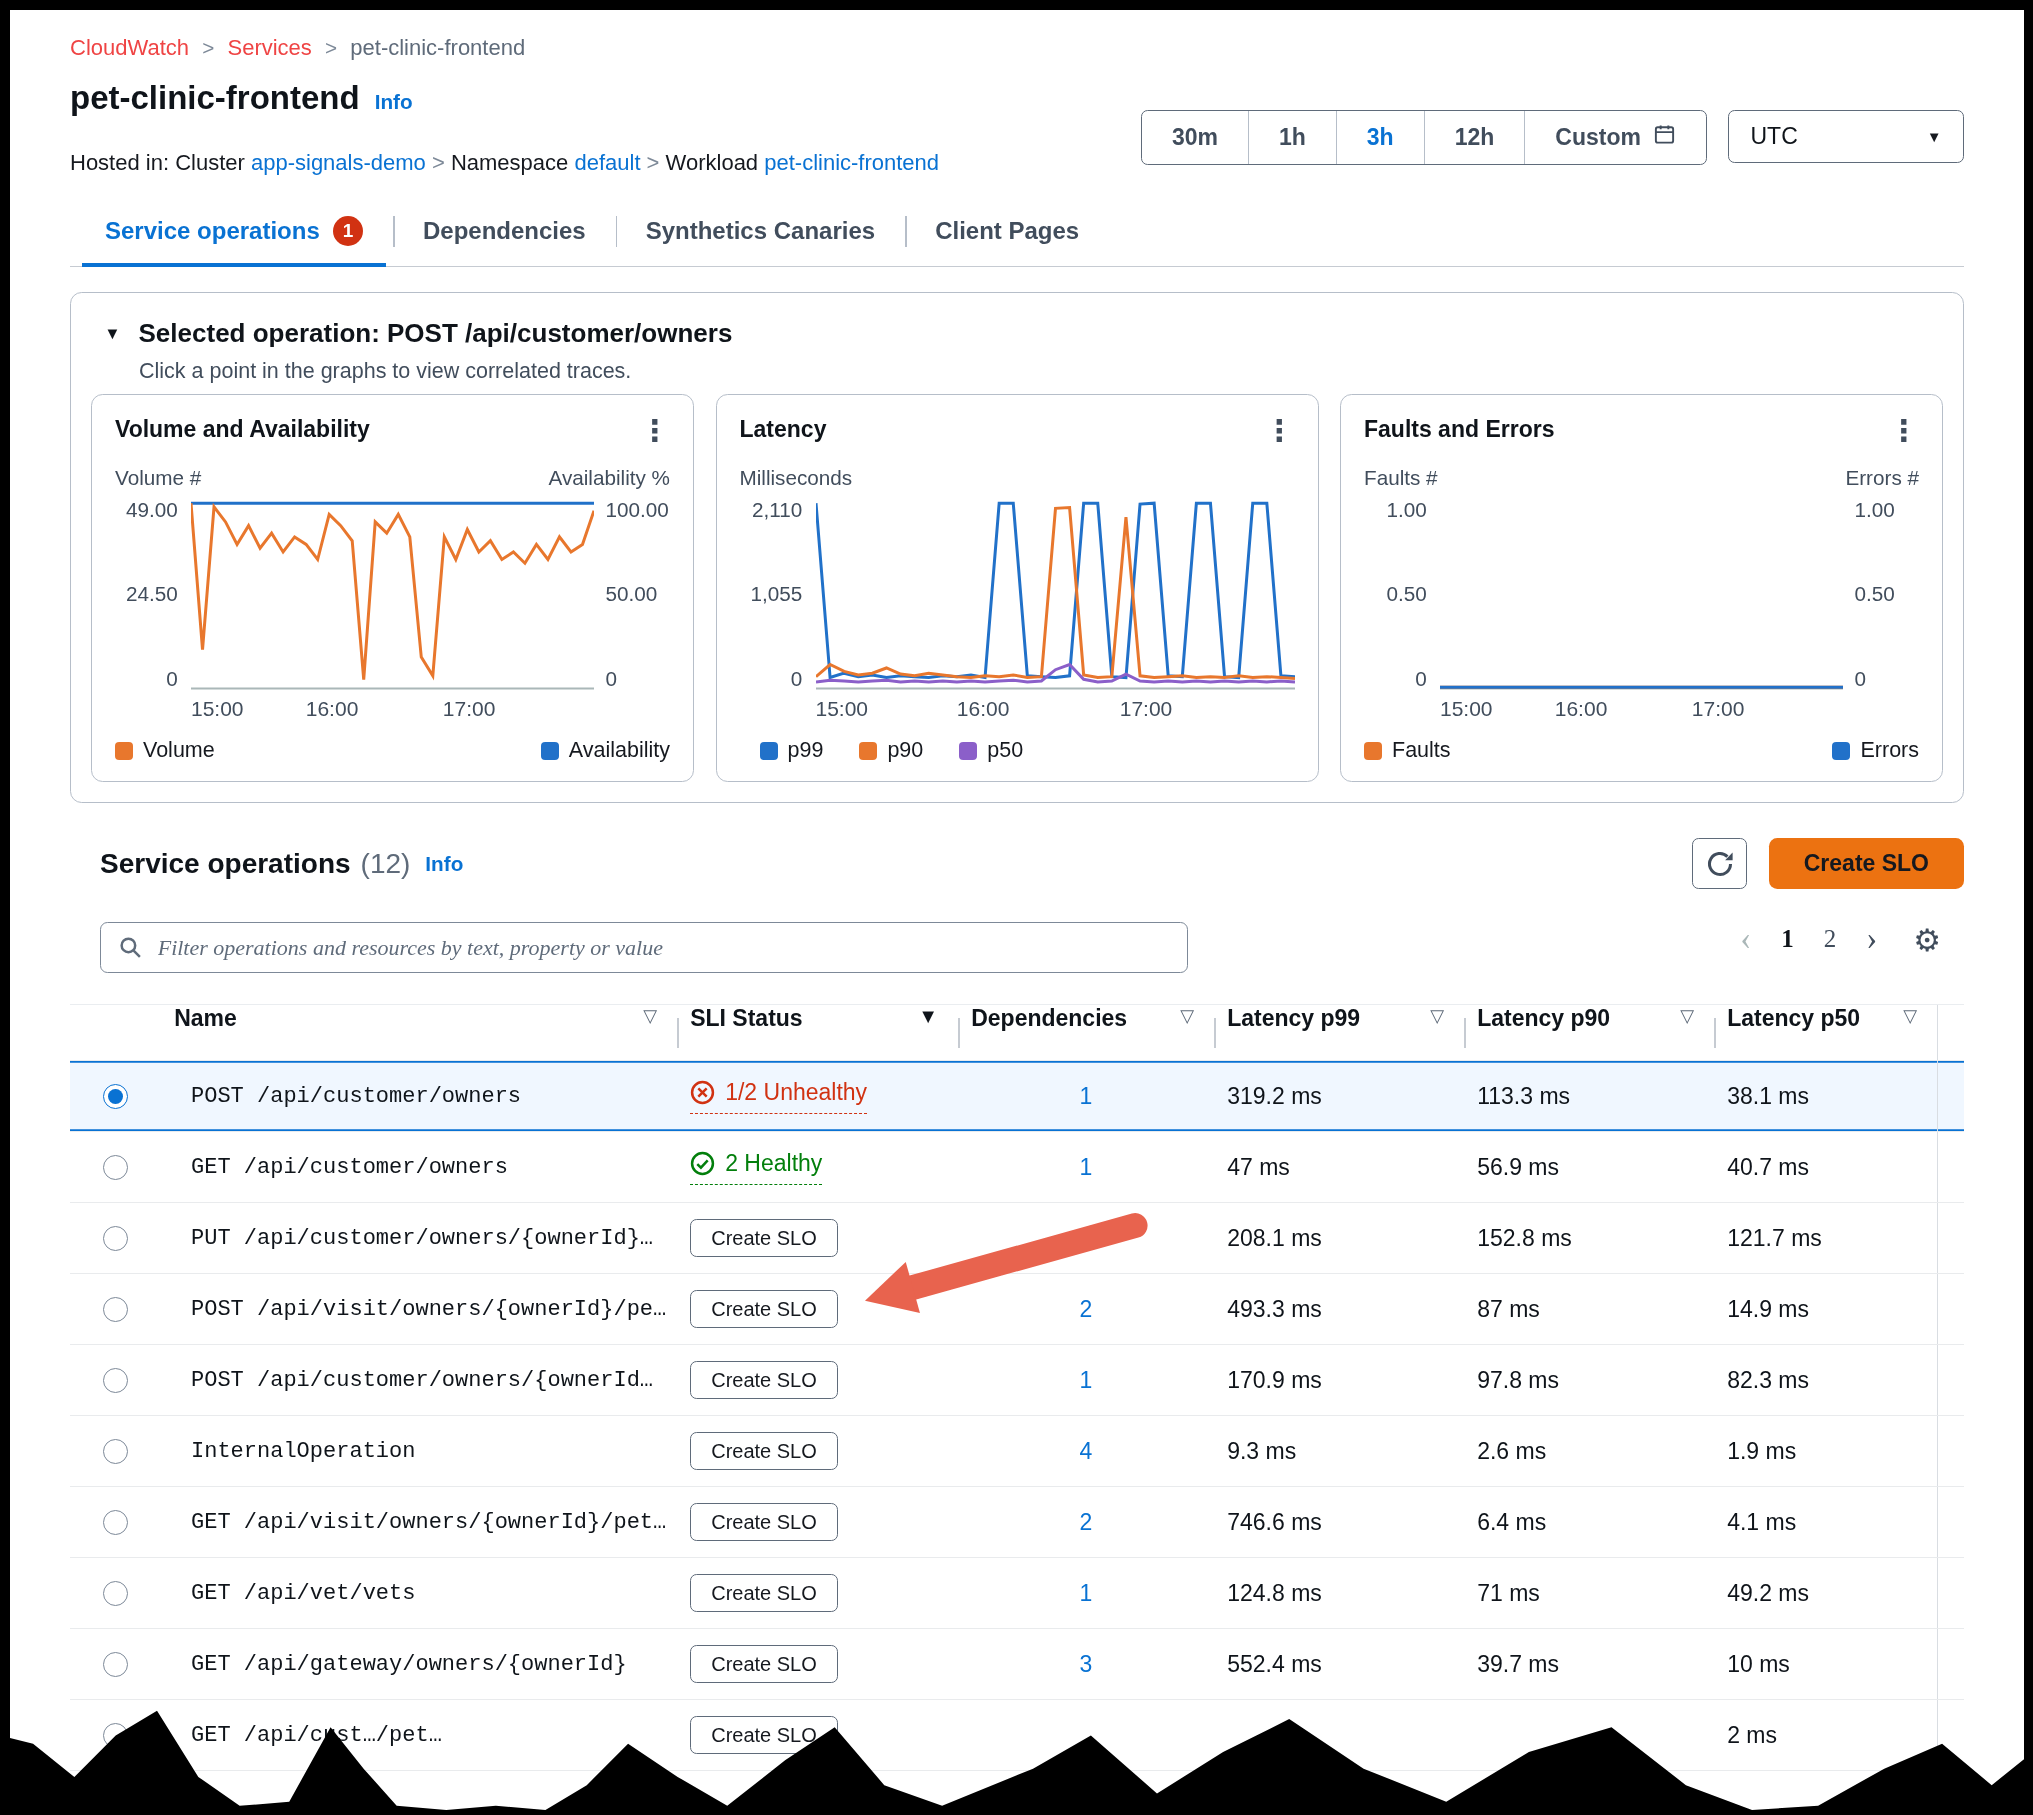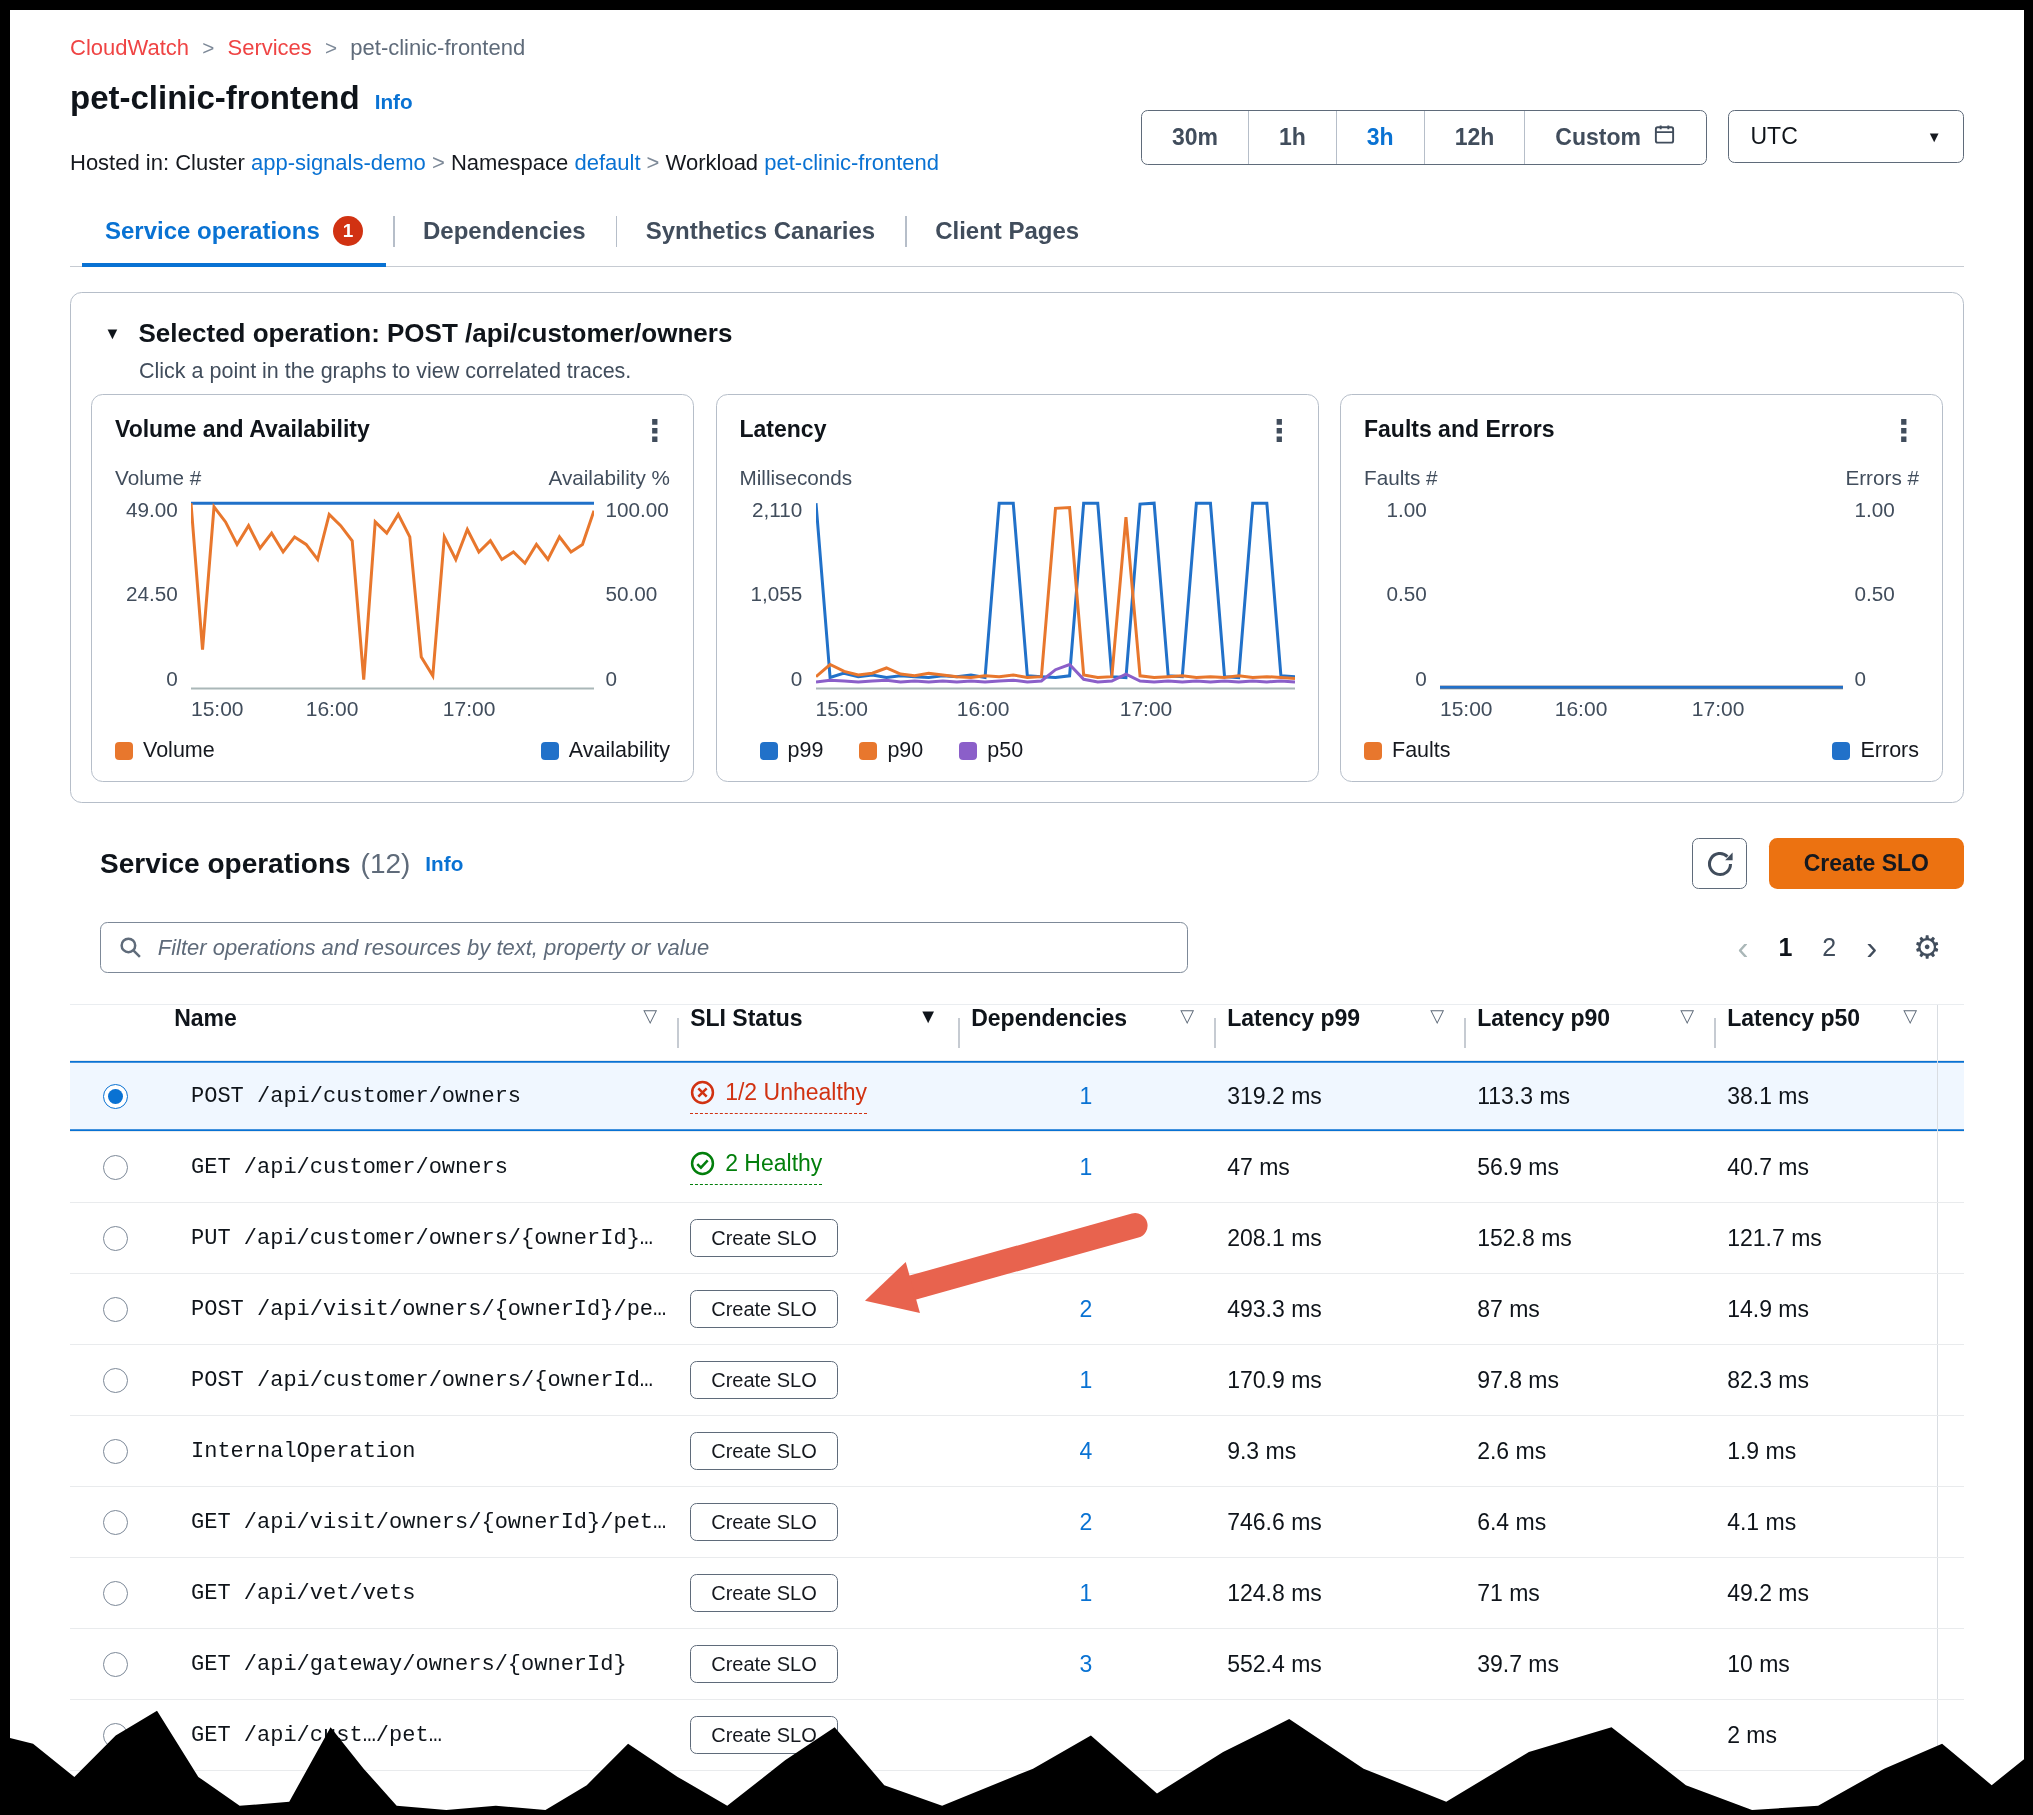--- a/index.html
+++ b/index.html
@@ -70,21 +70,21 @@
   .swatch{width:18px;height:18px;border-radius:4.1px;display:inline-block;}
 
   
   .ops-head{margin-top:35px;display:flex;align-items:center;padding-left:30px;}
   .ops-title{font-size:28px;font-weight:700;}
   .ops-count{font-size:28px;color:#5f6b7a;margin-left:10px;}
   .flex-spacer{flex:1;}
   .refresh-btn{width:55px;height:51px;border:1.7px solid #5f6b7a;border-radius:6.6px;background:#fff;display:flex;align-items:center;justify-content:center;cursor:pointer;}
   .create-slo{margin-left:21.5px;height:51px;padding:0 35px;background:#ec7211;border:none;border-radius:8.3px;font-size:23px;font-weight:700;color:#16191f;font-family:inherit;cursor:pointer;}
 
-  .filter-row{margin-top:33px;display:flex;align-items:center;padding-left:30px;}
+  .filter-row{margin-top:33px;display:flex;align-items:flex-start;padding-left:30px;font-family:Liberation Serif, serif;}
   .search-box{width:1088px;box-sizing:border-box;height:51px;border:1.7px solid #7d8998;border-radius:7.4px;display:flex;align-items:center;padding:0 16.5px;gap:13.2px;background:#fff;}
   .filter-input{border:none;outline:none;flex:1;font-size:22px;font-family:inherit;color:#16191f;background:transparent;}
   .filter-input::placeholder{font-style:italic;color:#5f6b7a;}
   .pagination{display:flex;align-items:center;gap:30px;font-size:25px;color:#414d5c;margin-right:36px;}
   .chev{font-size:33px;line-height:1;cursor:pointer;}
   .chev.disabled{color:#aab7b8;cursor:default;}
   .pg{cursor:pointer;}
   .pg.current{font-weight:700;color:#0f141a;}
   .gear{font-size:31px;color:#414d5c;margin-right:23px;cursor:pointer;}
 

